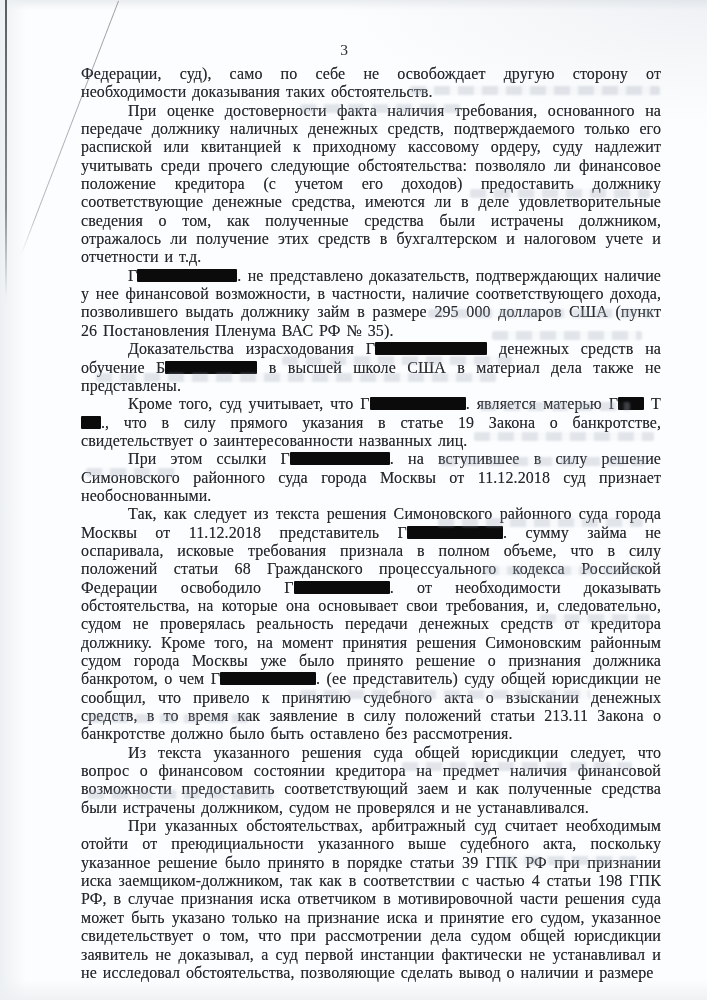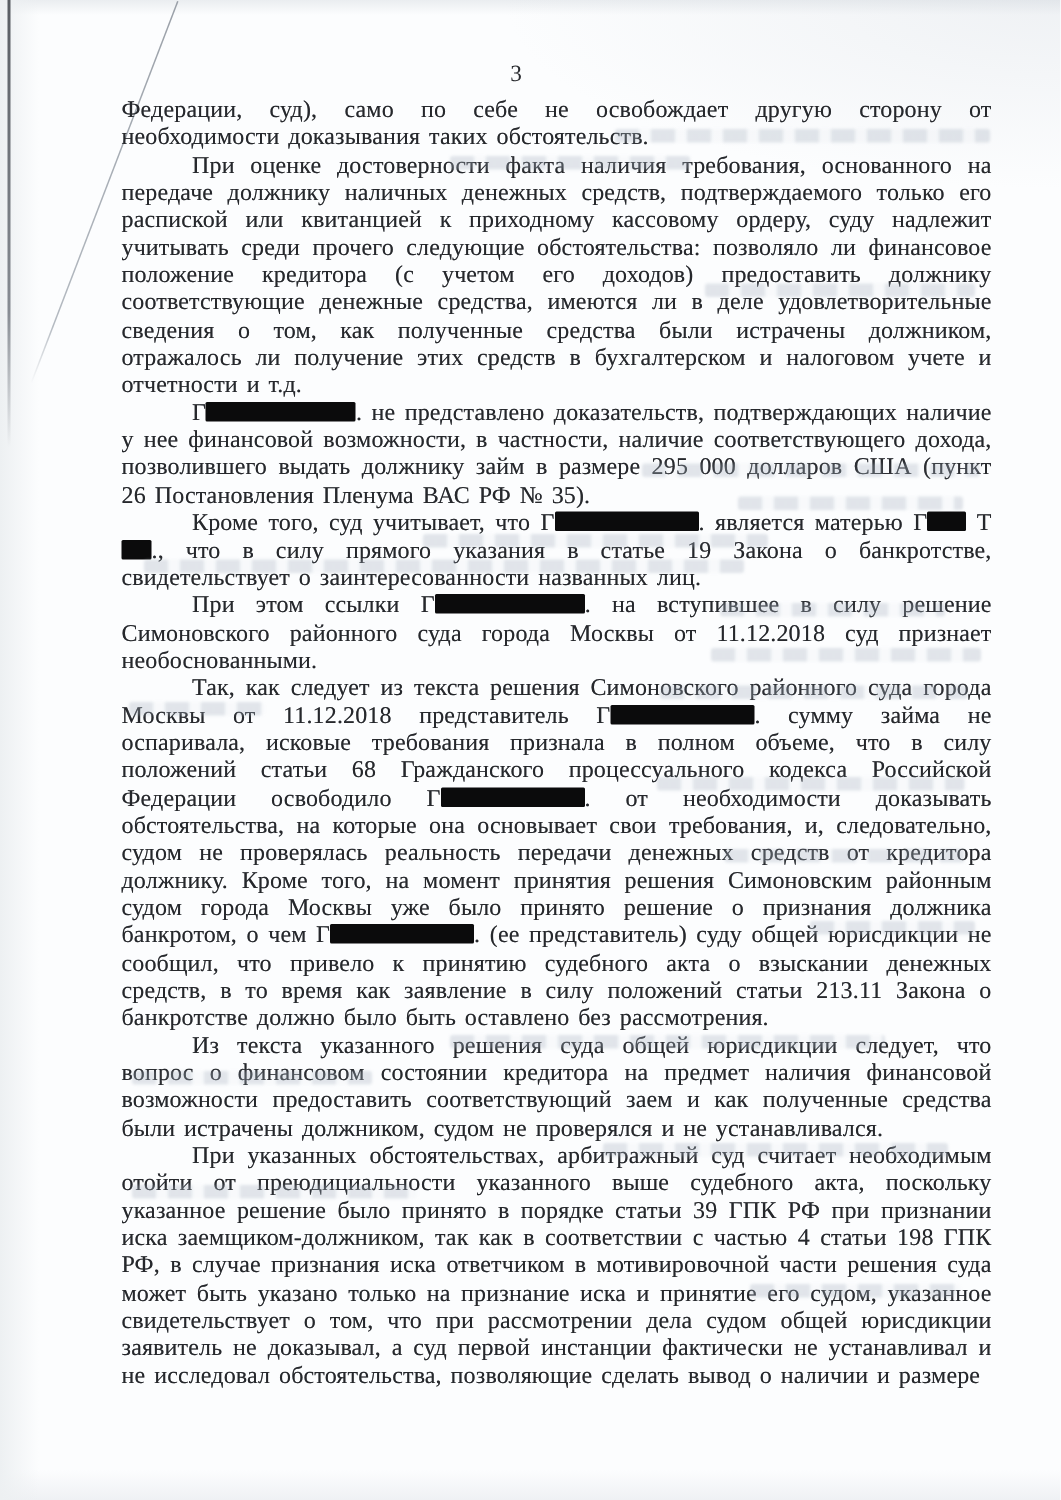--- a/index.html
+++ b/index.html
@@ -57,20 +57,21 @@
 
   <div class="left-line"></div>
   <div class="crease"></div>
 
   <div class="page-number">3</div>
 
   <div class="doc-body">
       <p class="para">Федерации, суд), само по себе не освобождает другую сторону от необходимости доказывания таких обстоятельств.</p>
       <p class="para indent">При оценке достоверности факта наличия требования, основанного на передаче должнику наличных денежных средств, подтверждаемого только его распиской или квитанцией к приходному кассовому ордеру, суду надлежит учитывать среди прочего следующие обстоятельства: позволяло ли финансовое положение кредитора (с учетом его доходов) предоставить должнику соответствующие денежные средства, имеются ли в деле удовлетворительные сведения о том, как полученные средства были истрачены должником, отражалось ли получение этих средств в бухгалтерском и налоговом учете и отчетности и т.д.</p>
       <p class="para indent">Г<span class="redact" style="width: 100px;"></span>. не представлено доказательств, подтверждающих наличие у нее финансовой возможности, в частности, наличие соответствующего дохода, позволившего выдать должнику займ в размере 295 000 долларов США (пункт 26 Постановления Пленума ВАС РФ № 35).</p>
+      <p class="para indent">Доказательства израсходования Г<span class="redact" style="width: 112px;"></span> денежных средств на обучение Б<span class="redact" style="width: 92px;"></span> в высшей школе США в материал дела также не представлены.</p>
       <p class="para indent">Кроме того, суд учитывает, что Г<span class="redact" style="width: 96px;"></span>. является матерью Г<span class="redact" style="width: 26px;"></span> Т<span class="redact" style="width: 20px;"></span>., что в силу прямого указания в статье 19 Закона о банкротстве, свидетельствует о заинтересованности названных лиц.</p>
       <p class="para indent">При этом ссылки Г<span class="redact" style="width: 100px;"></span>. на вступившее в силу решение Симоновского районного суда города Москвы от 11.12.2018 суд признает необоснованными.</p>
       <p class="para indent">Так, как следует из текста решения Симоновского районного суда города Москвы от 11.12.2018 представитель Г<span class="redact" style="width: 96px;"></span>. сумму займа не оспаривала, исковые требования признала в полном объеме, что в силу положений статьи 68 Гражданского процессуального кодекса Российской Федерации освободило Г<span class="redact" style="width: 96px;"></span>. от необходимости доказывать обстоятельства, на которые она основывает свои требования, и, следовательно, судом не проверялась реальность передачи денежных средств от кредитора должнику. Кроме того, на момент принятия решения Симоновским районным судом города Москвы уже было принято решение о признания должника банкротом, о чем Г<span class="redact" style="width: 96px;"></span>. (ее представитель) суду общей юрисдикции не сообщил, что привело к принятию судебного акта о взыскании денежных средств, в то время как заявление в силу положений статьи 213.11 Закона о банкротстве должно было быть оставлено без рассмотрения.</p>
       <p class="para indent">Из текста указанного решения суда общей юрисдикции следует, что вопрос о финансовом состоянии кредитора на предмет наличия финансовой возможности предоставить соответствующий заем и как полученные средства были истрачены должником, судом не проверялся  и не устанавливался.</p>
       <p class="para indent">При указанных обстоятельствах, арбитражный суд  считает необходимым отойти от преюдициальности указанного выше судебного акта, поскольку указанное решение было принято в порядке статьи 39 ГПК РФ при признании иска заемщиком-должником, так как в соответствии с частью 4 статьи 198 ГПК РФ, в случае признания иска ответчиком в мотивировочной части решения суда может быть указано только на признание иска и принятие его судом, указанное свидетельствует о том, что при рассмотрении дела судом общей юрисдикции заявитель не доказывал, а суд первой инстанции фактически не устанавливал и не исследовал обстоятельства, позволяющие сделать вывод о наличии и размере</p>
     </div>
 
   <div>
     <div class="smudge" style="left:410px; top:86px;  width:250px;"></div>
     <div class="smudge" style="left:300px; top:104px; width:160px;"></div>

